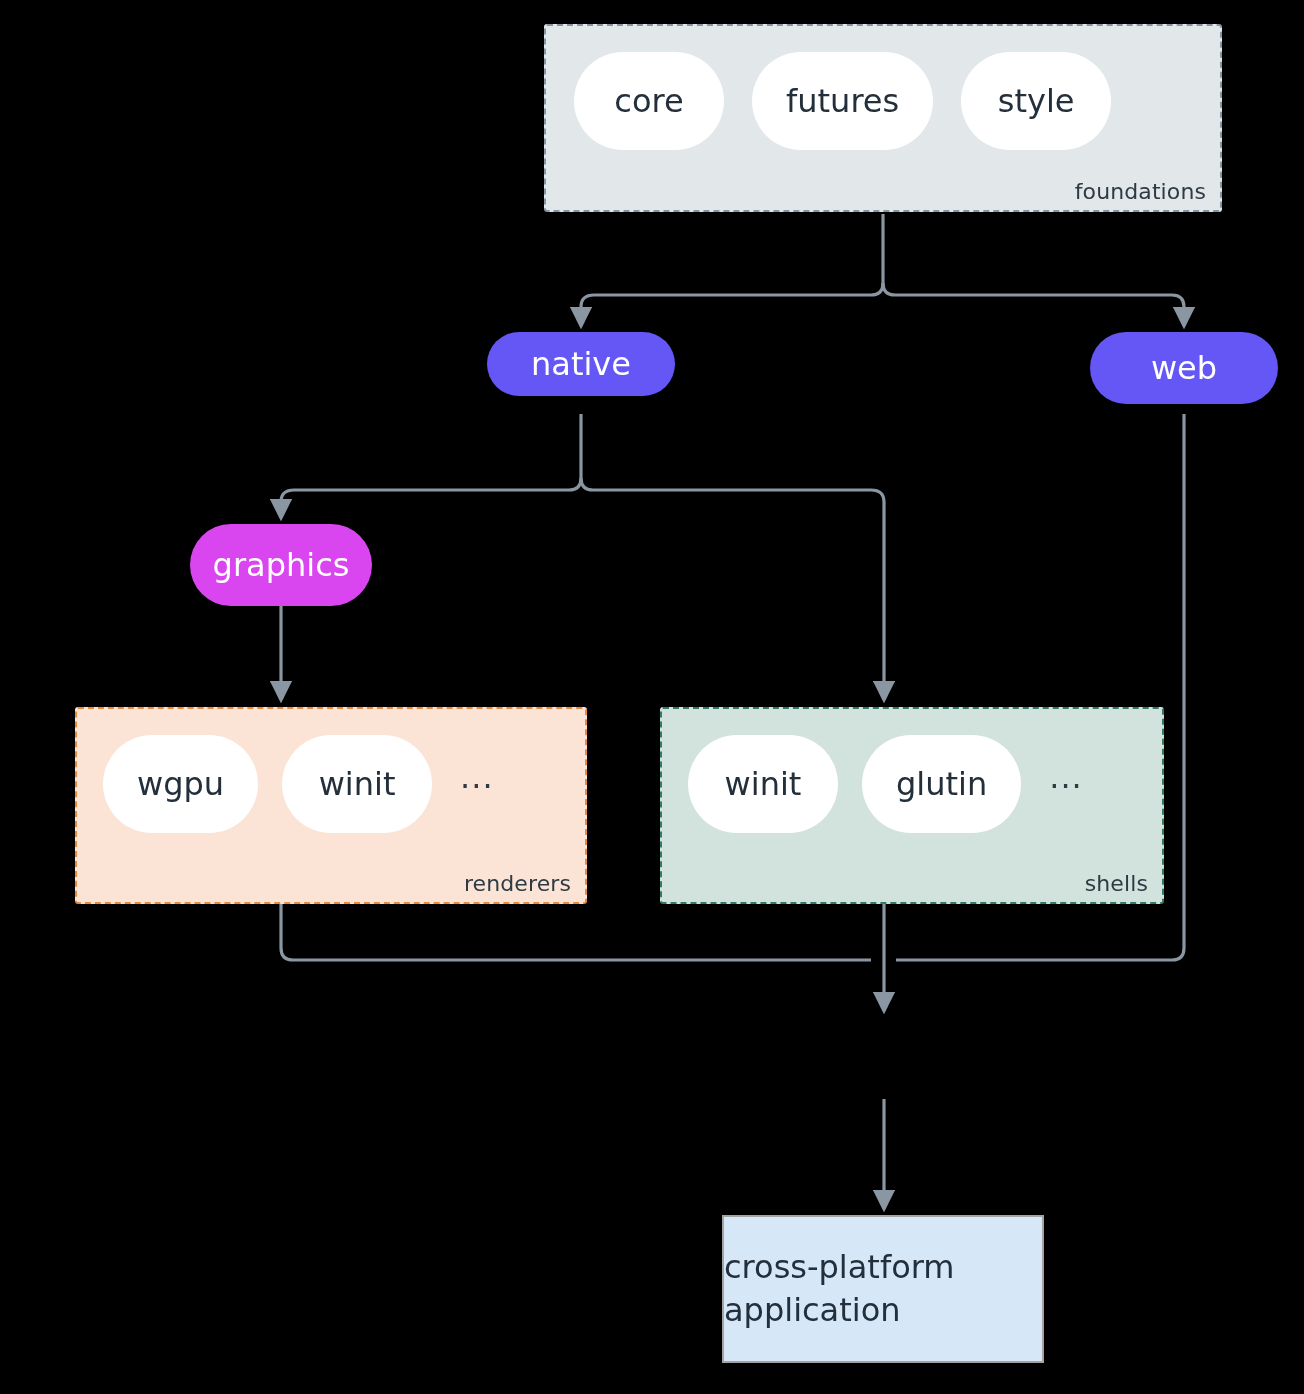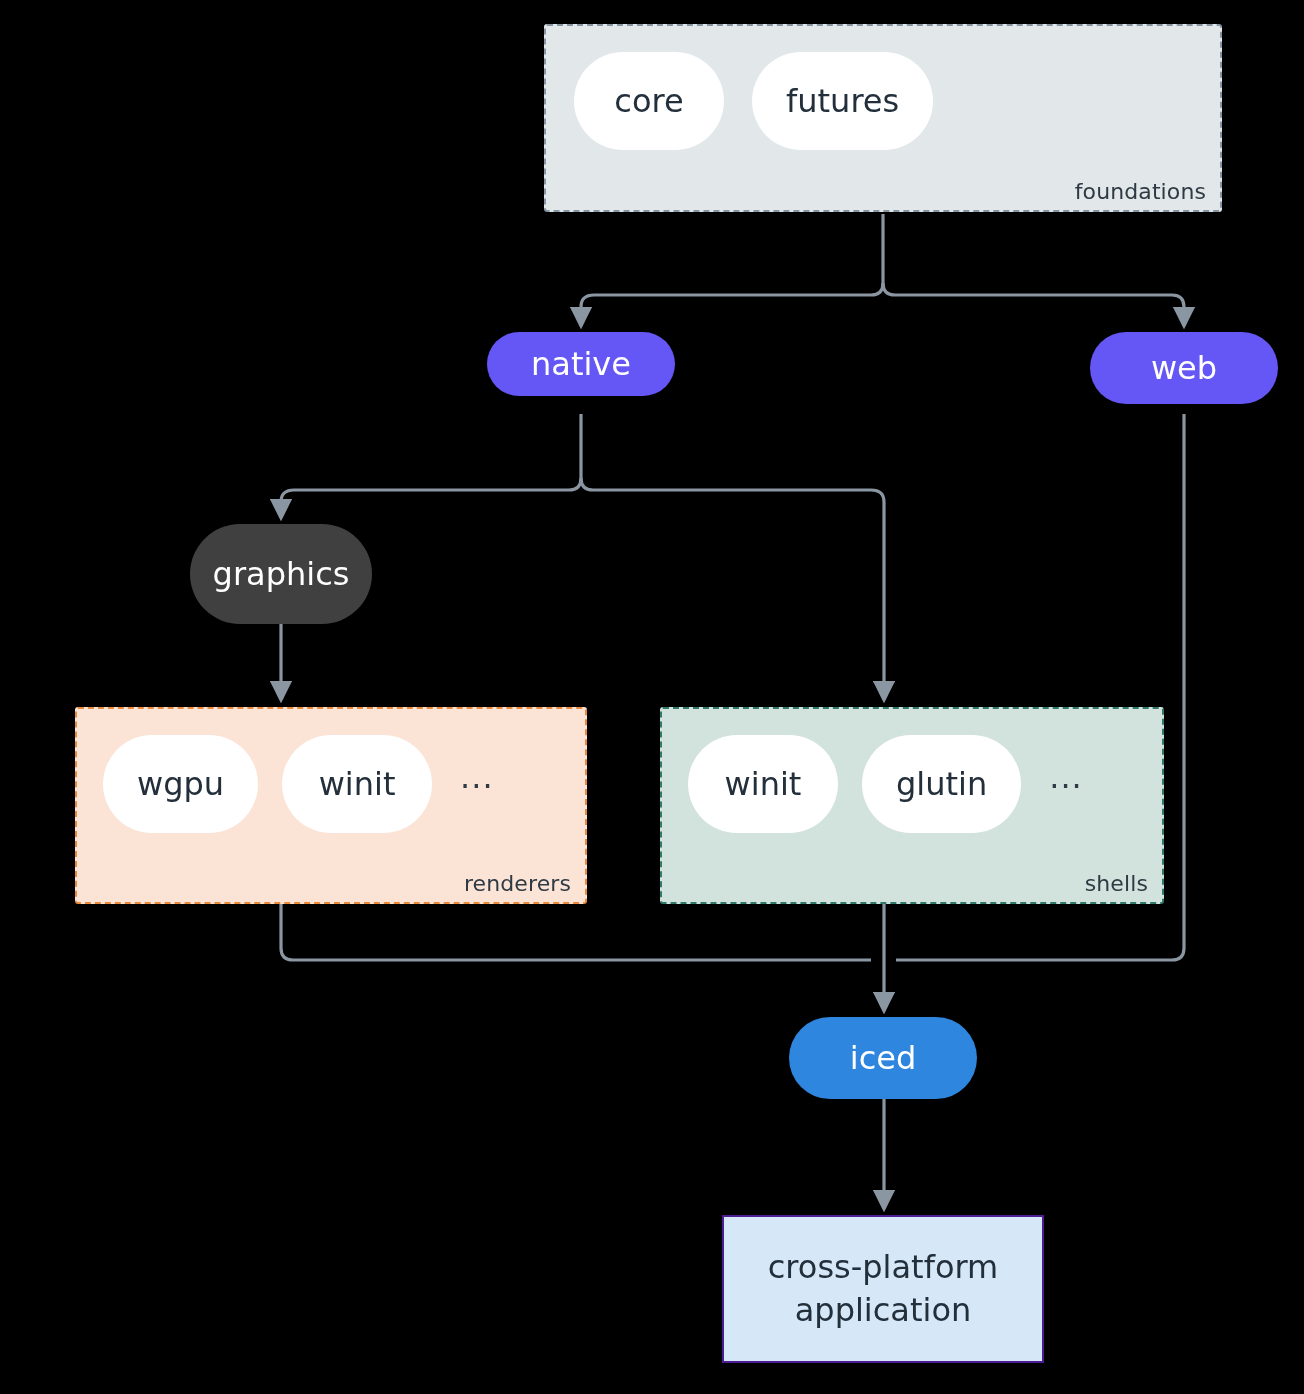--- a/index.html
+++ b/index.html
@@ -134,44 +134,44 @@
     left: 1090px;
     top: 332px;
     width: 188px;
     height: 72px;
     background: #6457f5;
   }
   #node-graphics {
     left: 190px;
     top: 524px;
     width: 182px;
-    height: 100px;
-    background: #404040;
+    height: 82px;
+    background: #d946ef;
   }
   #node-iced {
     left: 789px;
     top: 1017px;
     width: 188px;
     height: 82px;
     background: #2e86de;
   }
 
   
   #node-application {
     position: absolute;
     left: 722px;
     top: 1215px;
     width: 322px;
     height: 148px;
     background: #d6e8f8;
-    border: 2px solid #4c1d95;
+    border: 2px solid #a3a3a3;
     box-sizing: border-box;
     display: flex;
     flex-direction: column;
-    align-items: center;
+    align-items: flex-start;
     justify-content: center;
     font-size: 32px;
     color: #232f3b;
     line-height: 1.35;
   }
   #node-application span { display: block; }
 </style>
 </head>
 <body>
 
@@ -208,20 +208,21 @@
       <path d="M 884 960 L 884 1011" marker-end="url(#arrow)"></path>
 
       <path d="M 884 1099 L 884 1209" marker-end="url(#arrow)"></path>
     </g>
   </svg>
 
   <div class="group" id="group-foundations">
     <div class="group-items">
       <div class="leaf-pill">core</div>
       <div class="leaf-pill">futures</div>
+      <div class="leaf-pill">style</div>
     </div>
     <div class="group-label">foundations</div>
   </div>
 
   <div class="node-pill" id="node-native">native</div>
   <div class="node-pill" id="node-web">web</div>
 
   <div class="node-pill" id="node-graphics">graphics</div>
 
   <div class="group" id="group-renderers">
@@ -235,20 +236,19 @@
 
   <div class="group" id="group-shells">
     <div class="group-items">
       <div class="leaf-pill">winit</div>
       <div class="leaf-pill">glutin</div>
       <div class="ellipsis">...</div>
     </div>
     <div class="group-label">shells</div>
   </div>
 
-  <div class="node-pill" id="node-iced">iced</div>
 
   <div id="node-application">
     <span>cross-platform</span>
     <span>application</span>
   </div>
 
 </div>
 
 </body></html>

